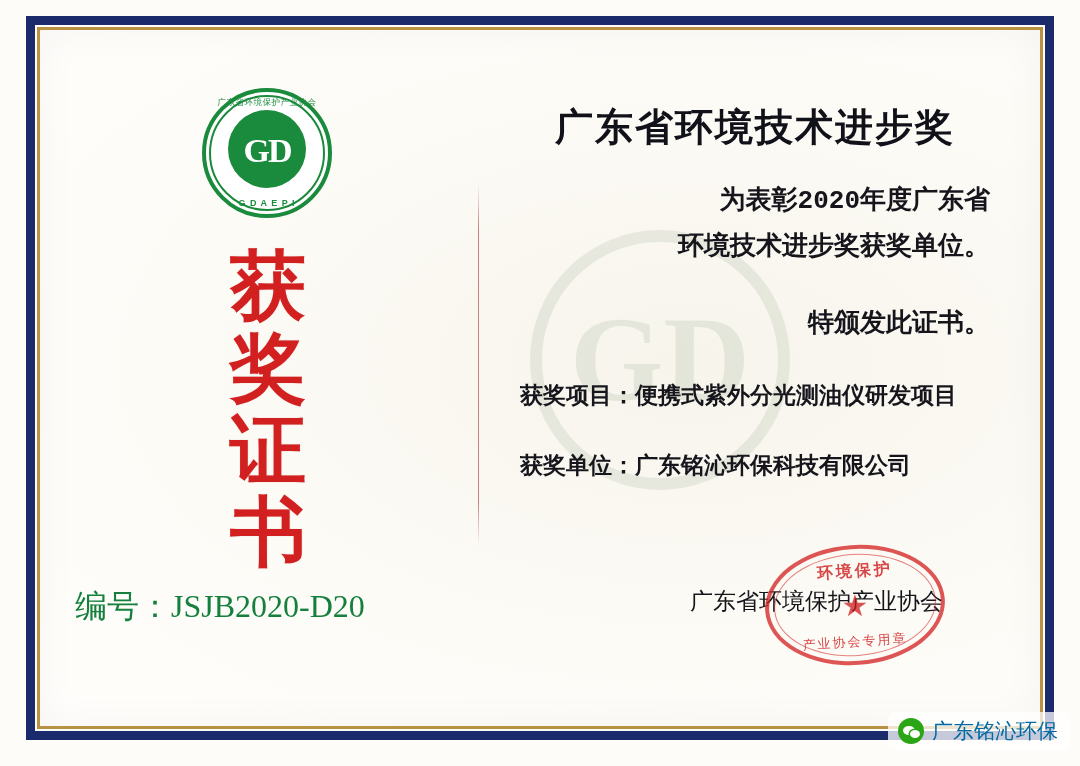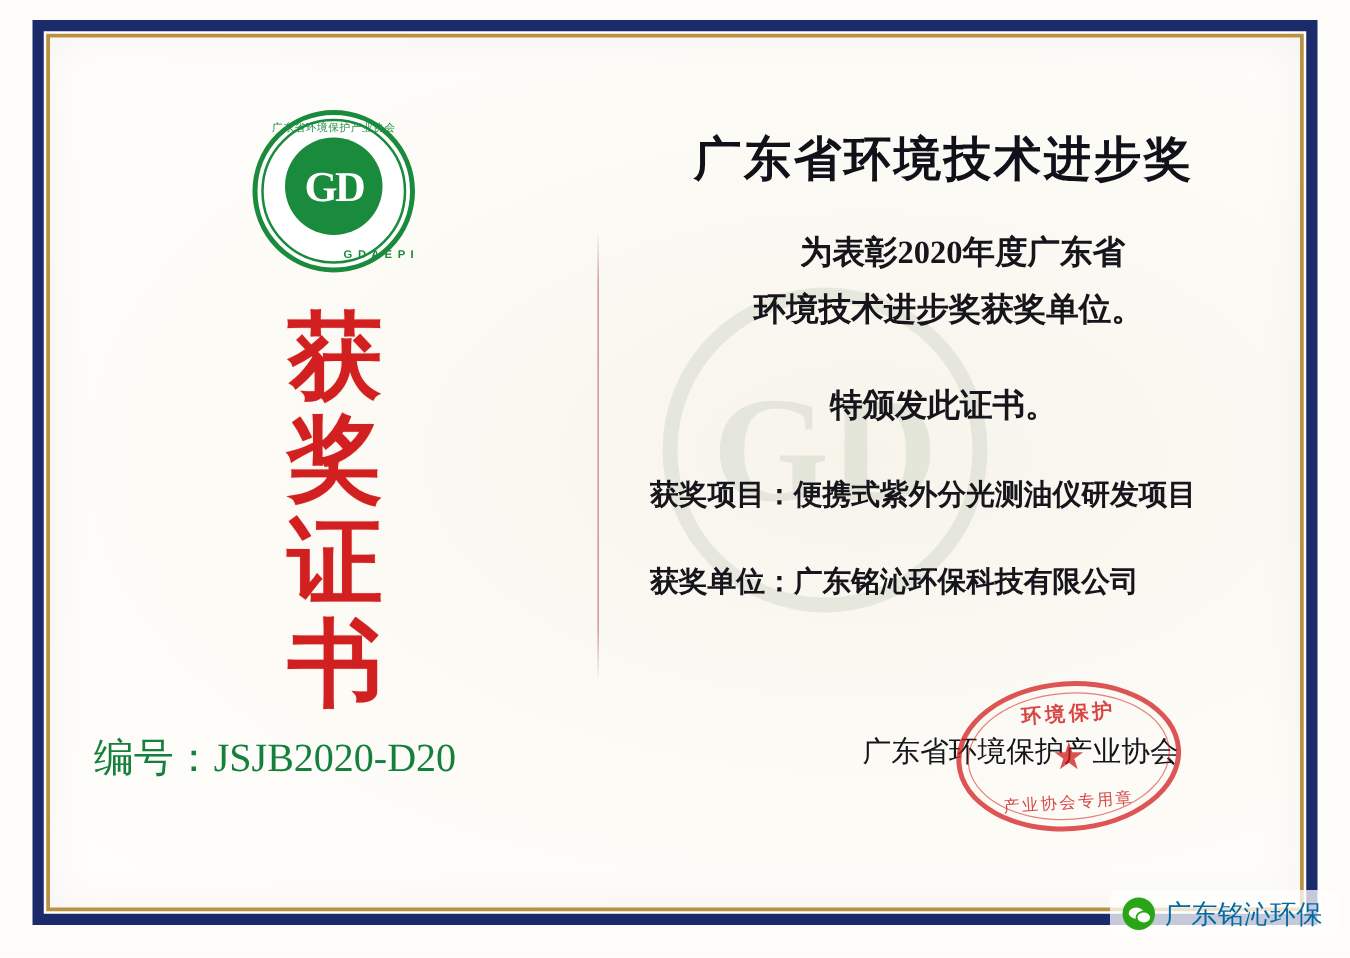--- a/index.html
+++ b/index.html
@@ -138,21 +138,21 @@
     font-size: 34px;
     font-weight: bold;
     letter-spacing: -2px;
     font-family: "Liberation Serif", serif;
   }
   .assoc-logo .bottom-en {
     position: absolute;
     left: 0;
     right: 0;
     bottom: 10px;
-    text-align: right;
+    text-align: center;
     font-size: 9px;
     font-weight: bold;
     color: #1a8a3c;
     letter-spacing: 1px;
     font-family: "Liberation Sans", sans-serif;
   }
   .assoc-logo .arc-text {
     position: absolute;
     left: 0;
     right: 0;
@@ -213,25 +213,25 @@
     font-size: 38px;
     font-weight: bold;
     color: #111119;
     letter-spacing: 2px;
     text-align: center;
     margin-top: 42px;
     font-family: Liberation Mono, monospace;
   }
   .body-lines {
     margin-top: 26px;
-    text-align: center;
+    text-align: right;
     color: #15151b;
     font-size: 26px;
     line-height: 1.75;
-    font-family: Liberation Serif, serif;
+    font-family: Liberation Mono, monospace;
     font-weight: bold;
   }
   .body-lines div { white-space: nowrap; }
   .body-line-1 { padding-left: 30px; }
   .body-line-2 { padding-left: 8px; }
   .body-line-3 { padding-left: 0px; margin-top: 32px; }
 
   .fields {
     margin-top: 34px;
     font-size: 23px;

